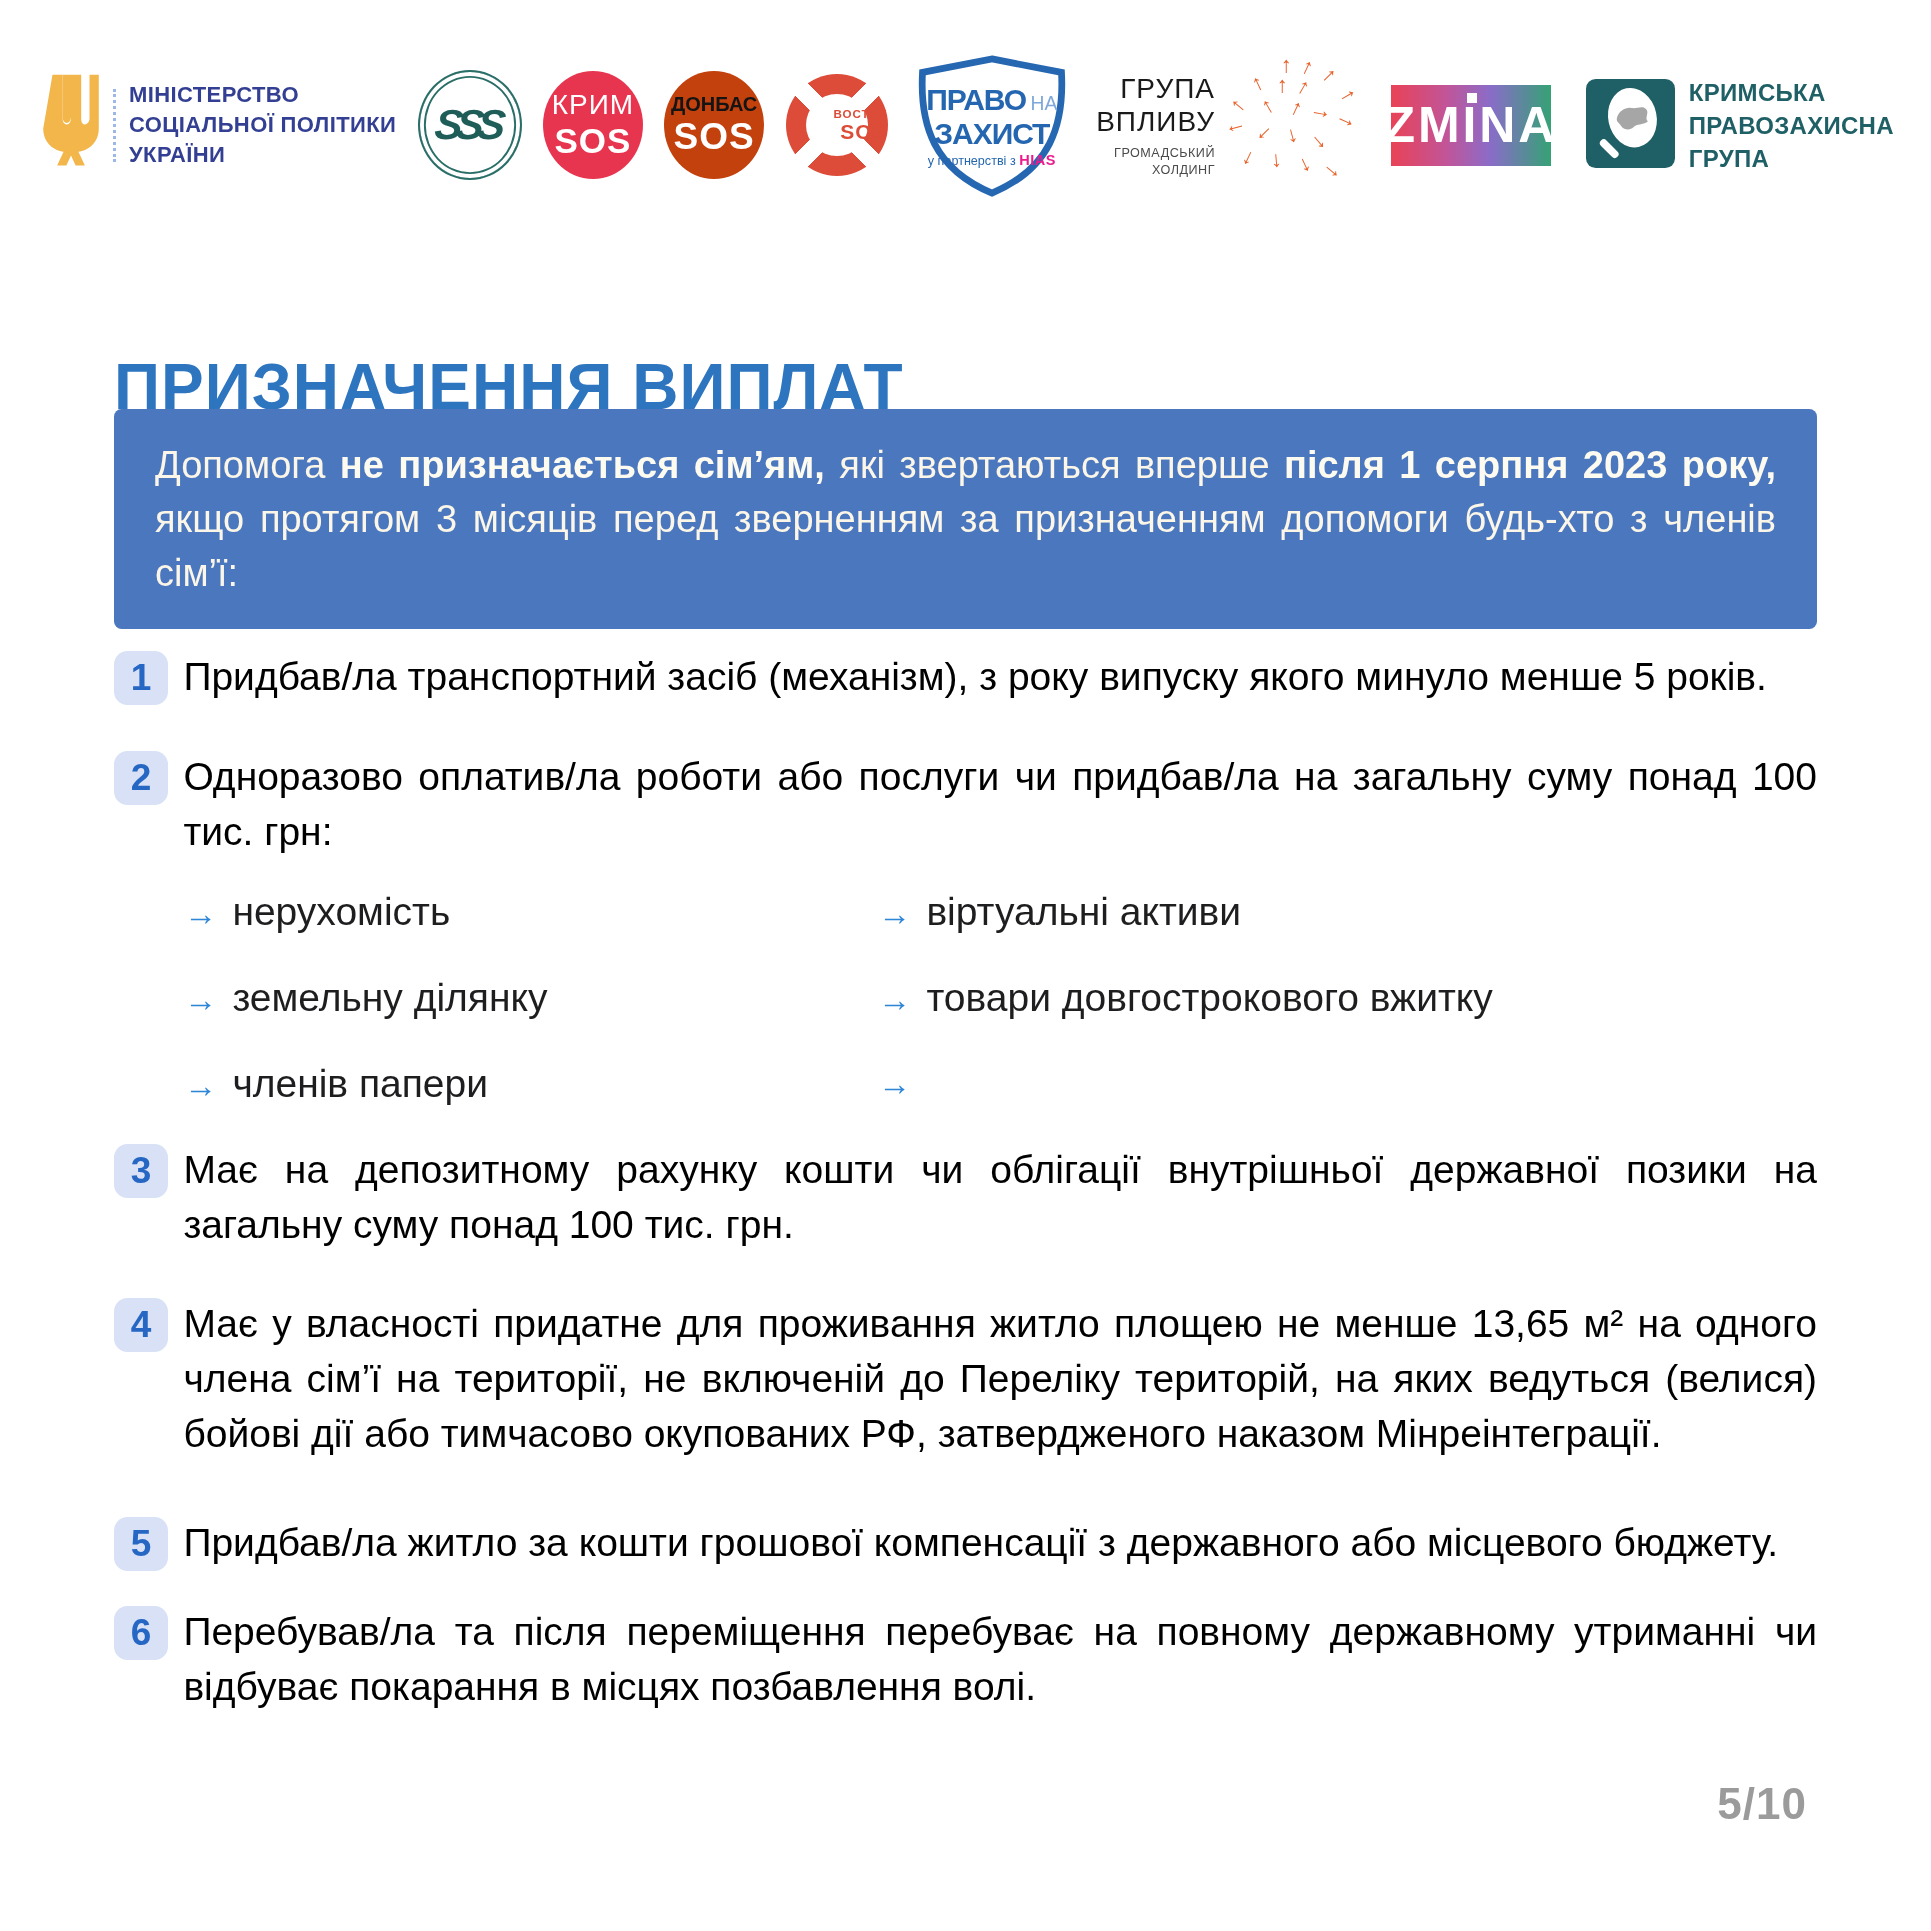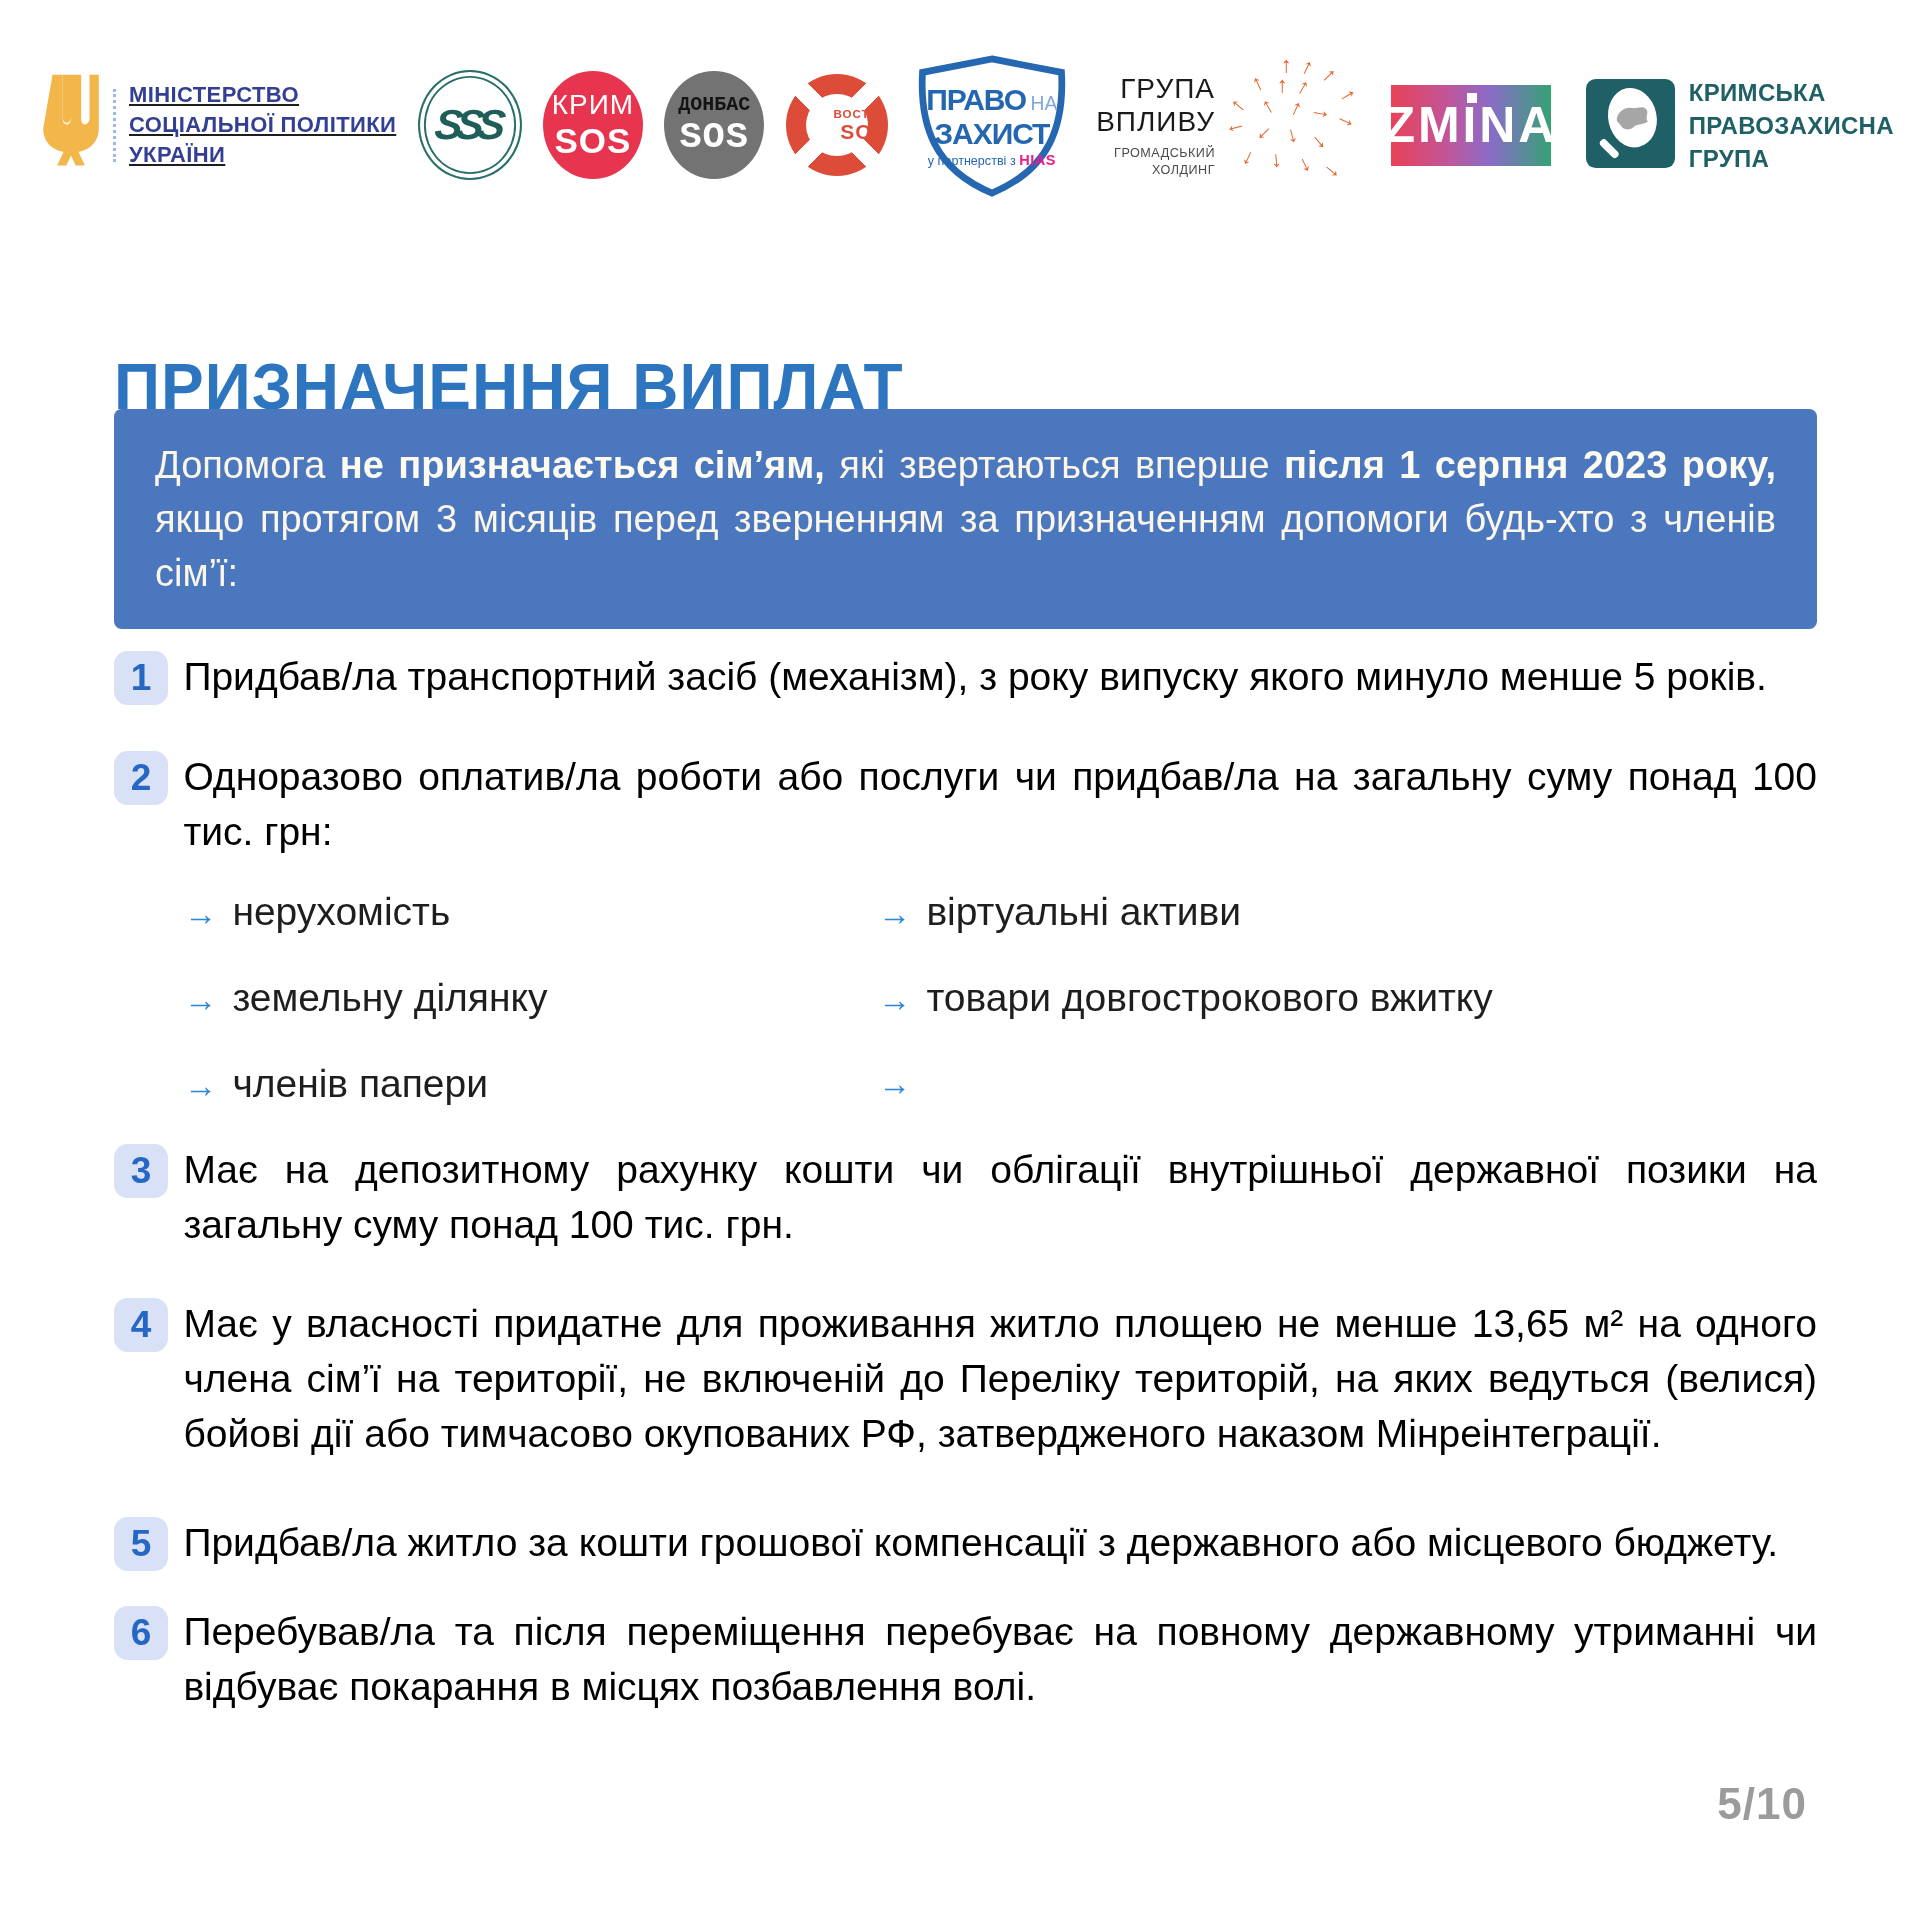--- a/index.html
+++ b/index.html
@@ -7,36 +7,36 @@
     width:1931px;height:1931px;position:relative;background:#ffffff;
     font-family:"Liberation Sans", sans-serif;color:#1e1e20;overflow:hidden;
   }
   
   .header{
     position:absolute;top:48px;left:43px;right:37px;height:154px;
     display:flex;align-items:center;justify-content:space-between;
   }
   .logo{display:flex;align-items:center;}
   
-  .ministry{gap:13.5px;text-decoration:underline;}
+  .ministry{gap:13.5px;}
   .ministry-sep{width:0;height:73px;border-left:3.9px dotted #9db8e8;}
   .ministry-text{color:#333f92;font-weight:bold;font-size:22px;line-height:30px;letter-spacing:0.4px;}
   
   .sss{
     width:100px;height:106px;border-radius:50%;border:2.9px solid #2a6e68;
     box-shadow:inset 0 0 0 3.9px #ffffff, inset 0 0 0 5.8px #2a6e68;
     display:flex;align-items:center;justify-content:center;
   }
   .sss-label{color:#1e5d58;font-weight:bold;font-style:italic;font-size:42px;letter-spacing:-6.8px;transform:skewX(-6deg);padding-right:5.8px;}
   
   .soscircle{width:100px;height:108px;border-radius:50%;display:flex;flex-direction:column;align-items:center;justify-content:center;}
   .krym{background:#e8354f;}
   .krym .sos-top{color:#fff;font-size:28px;letter-spacing:1px;}
   .krym .sos-bottom{color:#fff;font-weight:bold;font-size:35px;letter-spacing:1px;}
-  .donbas{background:#737373;font-family:Liberation Mono, monospace;}
+  .donbas{background:#c2410c;}
   .donbas .sos-top{color:#141414;font-weight:bold;font-size:20px;}
   .donbas .sos-bottom{color:#fff;font-weight:bold;font-size:37px;letter-spacing:1px;}
   
   .vostok{
     width:102px;height:102px;border-radius:50%;position:relative;
     background:
       linear-gradient(45deg, transparent 44%, #ffffff 44% 56%, transparent 56%),
       linear-gradient(-45deg, transparent 44%, #ffffff 44% 56%, transparent 56%),
       #dc4c38;
   }

